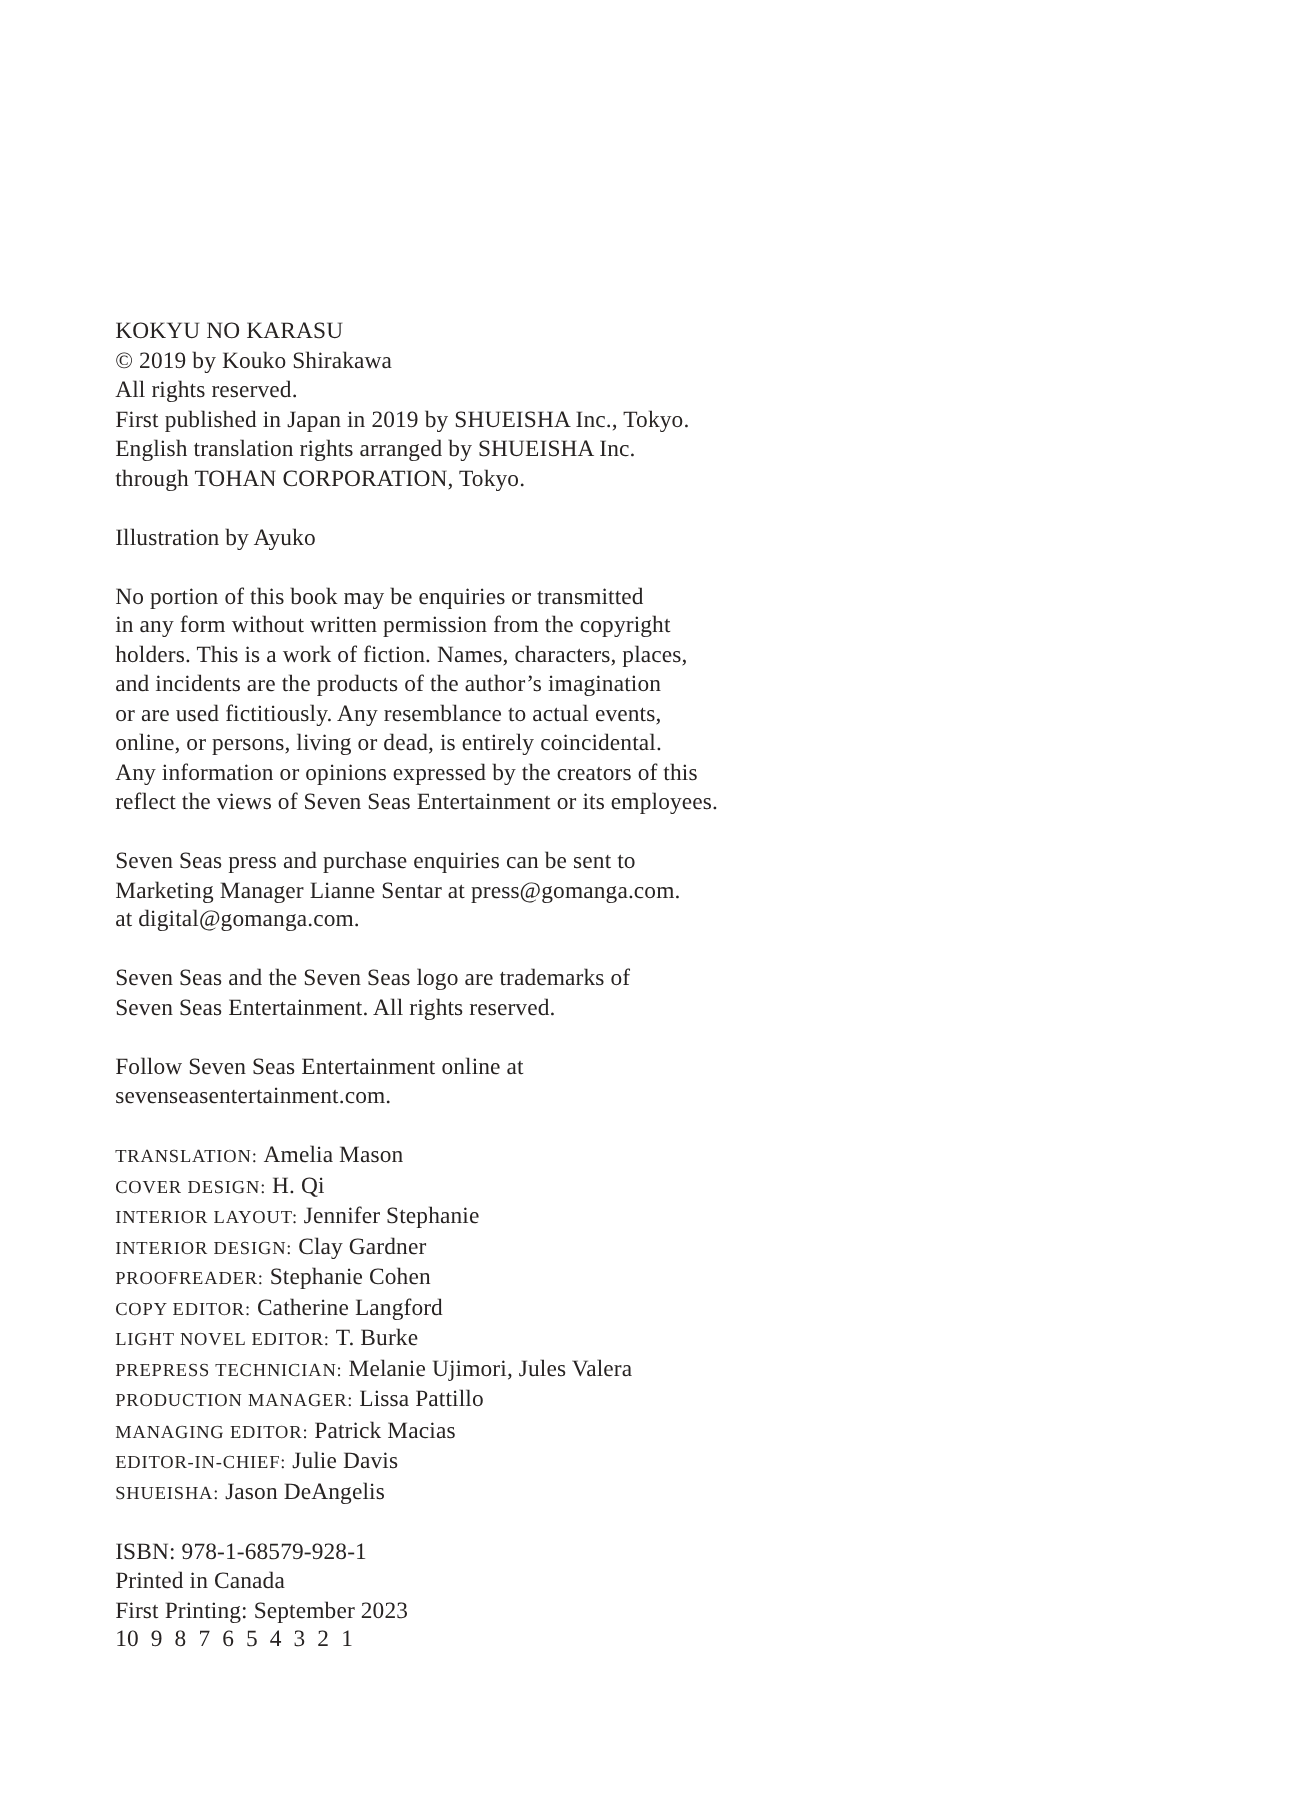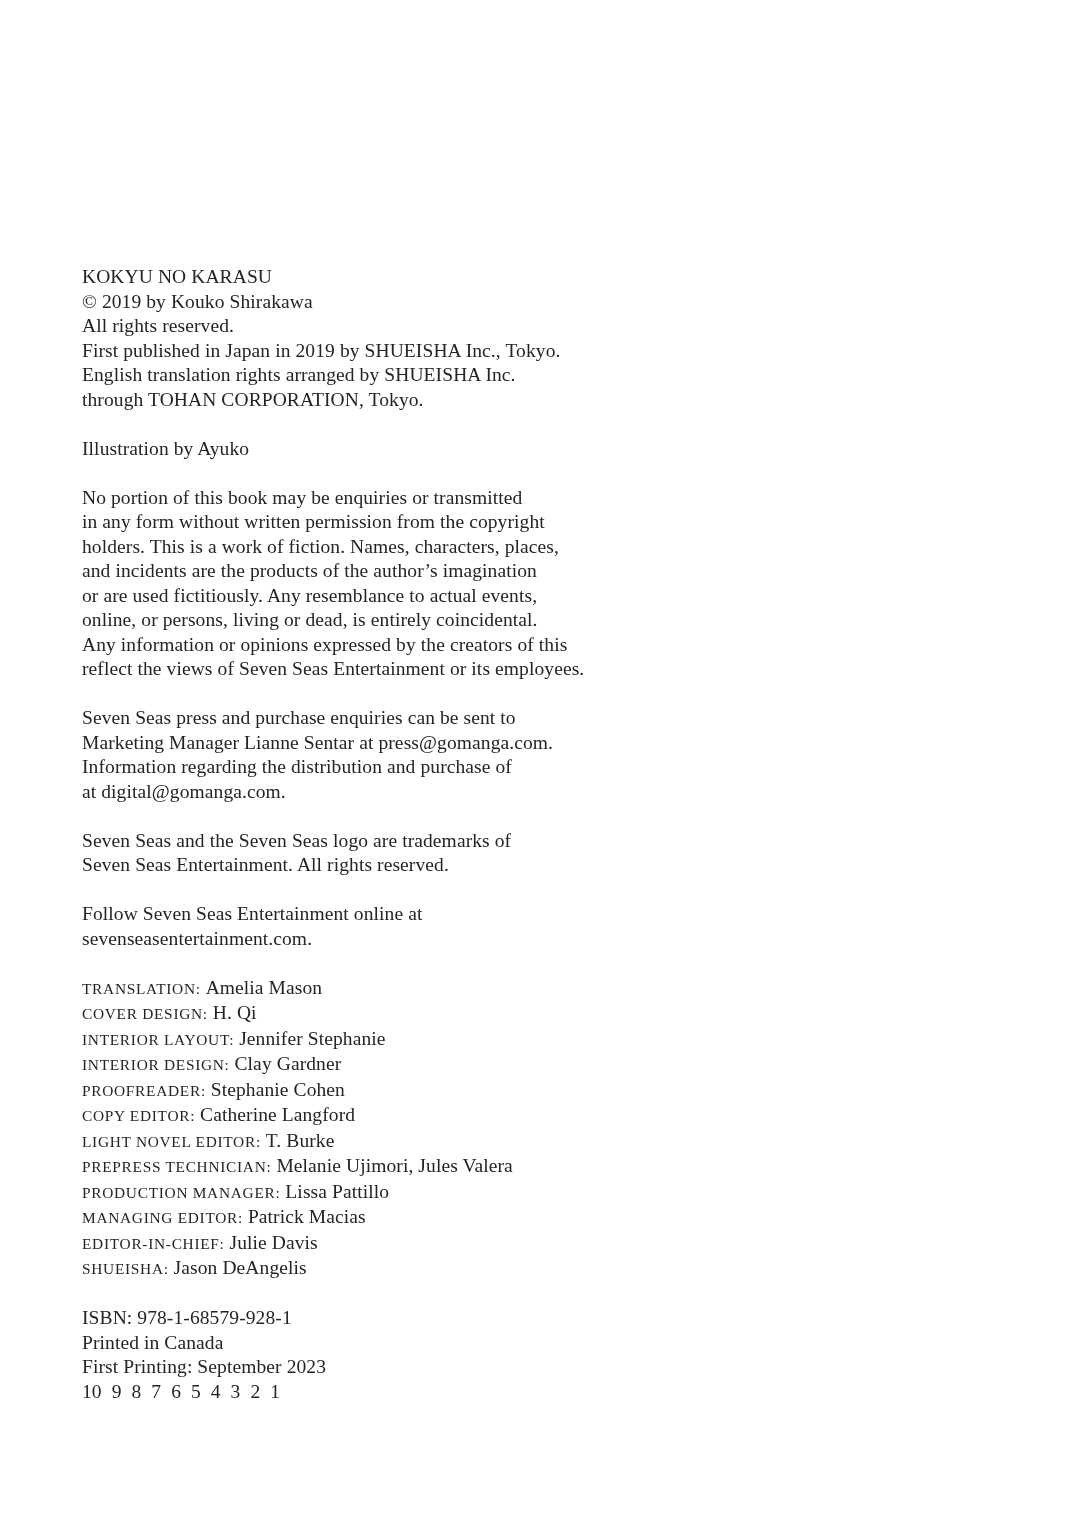--- a/index.html
+++ b/index.html
@@ -15,21 +15,21 @@
     color: #272322;
     overflow: hidden;
   }
   .page {
     position: absolute;
     inset: 0;
     background: #ffffff;
   }
   .text-column {
     position: absolute;
-    left: 82px;
+    left: 96px;
     top: 265px;
     width: 640px;
     font-size: 19.5px;
     line-height: 24.5px;
     letter-spacing: 0.1px;
   }
   .block {
     margin: 0 0 24.5px 0;
   }
   .block:last-child {
@@ -77,21 +77,20 @@
         <div class="line">and incidents are the products of the author’s imagination</div>
         <div class="line">or are used fictitiously. Any resemblance to actual events,</div>
         <div class="line">online, or persons, living or dead, is entirely coincidental.</div>
         <div class="line">Any information or opinions expressed by the creators of this</div>
         <div class="line">reflect the views of Seven Seas Entertainment or its employees.</div>
       </div>
 
     <div class="block">
         <div class="line">Seven Seas press and purchase enquiries can be sent to</div>
         <div class="line">Marketing Manager Lianne Sentar at press@gomanga.com.</div>
-        <div class="line">Information regarding the distribution and purchase of</div>
         <div class="line">at digital@gomanga.com.</div>
       </div>
 
     <div class="block">
         <div class="line">Seven Seas and the Seven Seas logo are trademarks of</div>
         <div class="line">Seven Seas Entertainment. All rights reserved.</div>
       </div>
 
     <div class="block">
         <div class="line">Follow Seven Seas Entertainment online at</div>

